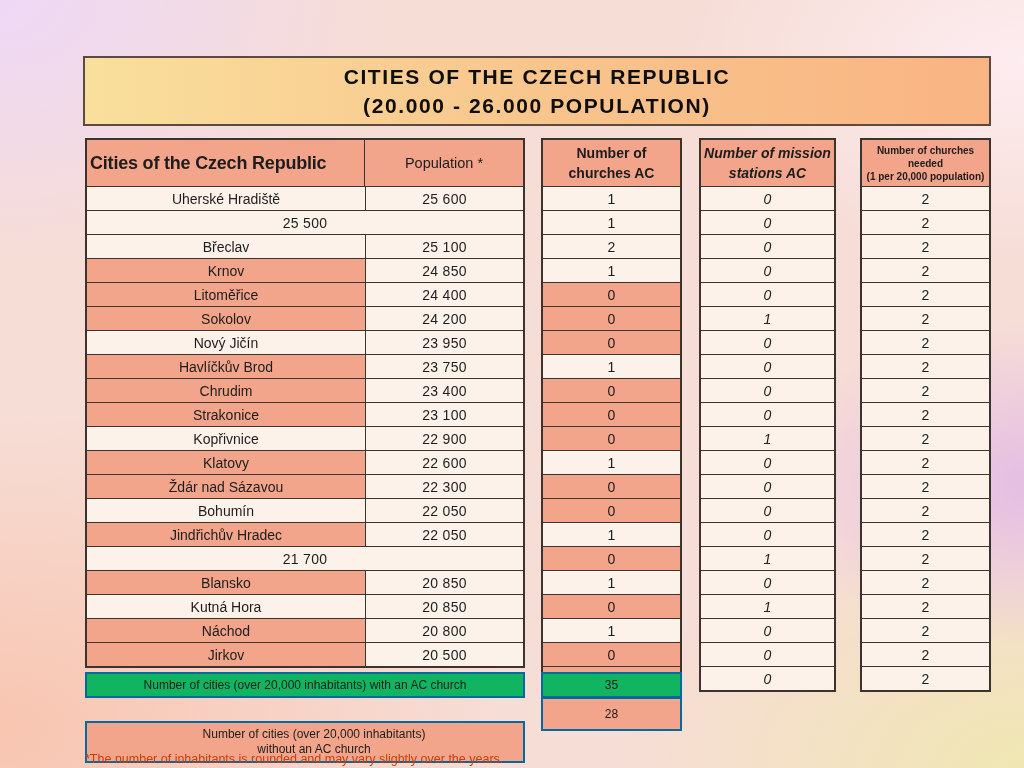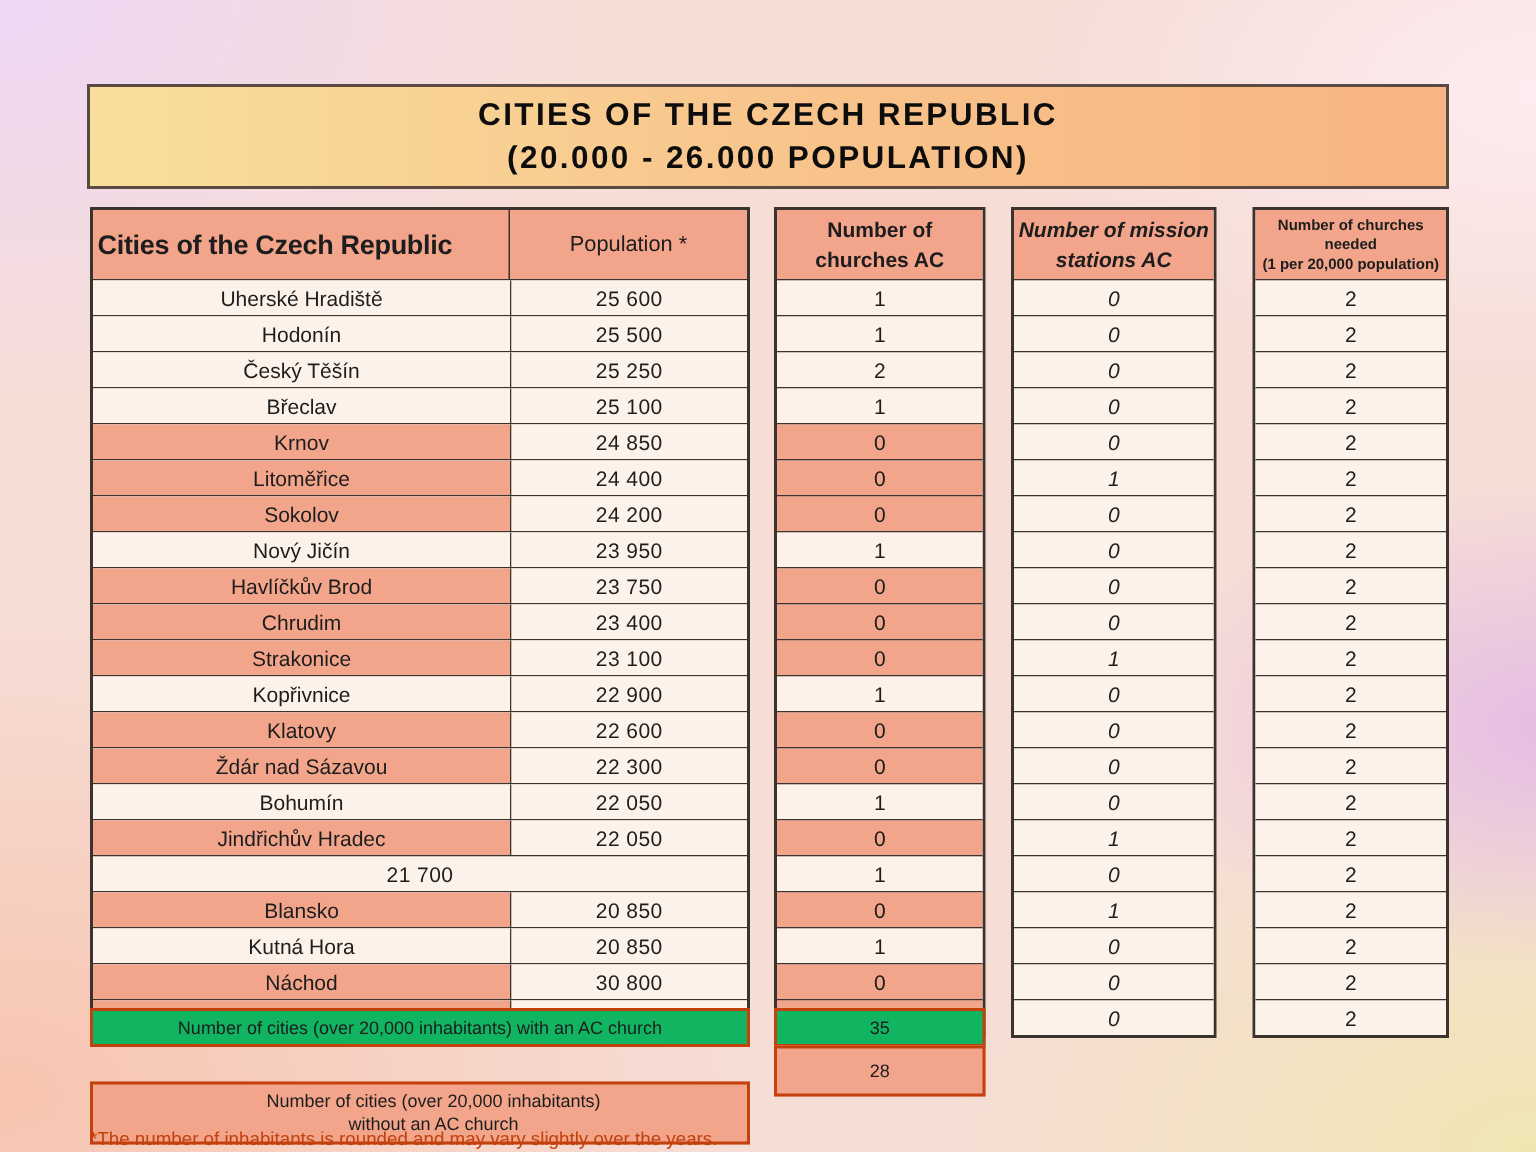--- a/index.html
+++ b/index.html
@@ -7,21 +7,21 @@
     width:1024px;height:768px;position:relative;overflow:hidden;
     font-family:"Liberation Sans", sans-serif;color:#1d1d1d;
     background-color:#f6ddd6;
     background-image:
       radial-gradient(ellipse 55% 50% at 0% 0%, #eed8f6 0%, rgba(238,216,246,0) 70%),
       radial-gradient(ellipse 45% 35% at 100% 8%, #fdecf0 0%, rgba(253,236,240,0) 75%),
       radial-gradient(ellipse 40% 30% at 102% 63%, #e4bce4 0%, rgba(228,188,228,0) 70%),
       radial-gradient(ellipse 55% 45% at 100% 100%, #f0e6b2 0%, rgba(240,230,178,0) 72%),
       radial-gradient(ellipse 65% 55% at 0% 95%, #f8c5b0 0%, rgba(248,197,176,0) 75%);
   }
-  .abs{position:absolute;box-sizing:border-box;}
+  .abs{position:absolute;box-sizing:border-box;margin-left:25px;}
   :root{
     --line:#3a332e;
     --salmon:#f2a58b;
     --cream:#fdf2ea;
     --green:#10b461;
   }
   
   #banner{
     left:58px;top:56px;width:908px;height:70px;
     border:2px solid #5a4a41;
@@ -59,21 +59,21 @@
   }
   .cell.city{width:278px;border-right:1px solid var(--line);}
   .cell.pop{flex:1;letter-spacing:0.3px;}
   .vcell{
     height:23px;border-bottom:1px solid var(--line);
     display:flex;align-items:center;justify-content:center;font-size:14px;background:var(--cream);
   }
   .vcell:last-child{border-bottom:none;}
   .hl{background:var(--salmon) !important;}
   
-  .sumbox{border:2px solid #c2410c;display:flex;align-items:center;justify-content:center;text-align:center;font-size:12px;}
+  .sumbox{border:2px solid #0369a1;display:flex;align-items:center;justify-content:center;text-align:center;font-size:12px;}
   #sum1-label{left:60px;top:672px;width:440px;height:26px;background:var(--green);}
   #sum1-value{left:516px;top:672px;width:141px;height:26px;background:var(--green);}
   #sum2-label{left:60px;top:721px;width:440px;height:42px;background:var(--salmon);white-space:pre-line;line-height:15px;padding-left:18px;}
   #sum2-value{left:516px;top:697px;width:141px;height:34px;background:var(--salmon);}
   
   #footnote{left:60px;top:752px;font-size:12.5px;color:#c2410c;}
 </style>
 </head>
 <body>
 
@@ -86,26 +86,21 @@
   <div class="thwrap">
     <div class="th-city">Cities of the Czech Republic</div>
     <div class="th-pop">Population *</div>
   </div>
   <div id="rowsA">
       <div class="trow">
         <div class="cell city">Uherské Hradiště</div>
         <div class="cell pop">25 600</div>
       </div>
       <div class="trow">
-        <div class="cell city">Hodonín</div>
         <div class="cell pop">25 500</div>
-      </div>
-      <div class="trow">
-        <div class="cell city">Český Těšín</div>
-        <div class="cell pop">25 250</div>
       </div>
       <div class="trow">
         <div class="cell city">Břeclav</div>
         <div class="cell pop">25 100</div>
       </div>
       <div class="trow">
         <div class="cell city hl">Krnov</div>
         <div class="cell pop">24 850</div>
       </div>
       <div class="trow">
@@ -158,21 +153,21 @@
       <div class="trow">
         <div class="cell city hl">Blansko</div>
         <div class="cell pop">20 850</div>
       </div>
       <div class="trow">
         <div class="cell city">Kutná Hora</div>
         <div class="cell pop">20 850</div>
       </div>
       <div class="trow">
         <div class="cell city hl">Náchod</div>
-        <div class="cell pop">30 800</div>
+        <div class="cell pop">20 800</div>
       </div>
       <div class="trow">
         <div class="cell city hl">Jirkov</div>
         <div class="cell pop">20 500</div>
       </div>
     </div>
 </div>
 
 <div id="blockB" class="abs block">
   <div class="th th-mid">Number of

